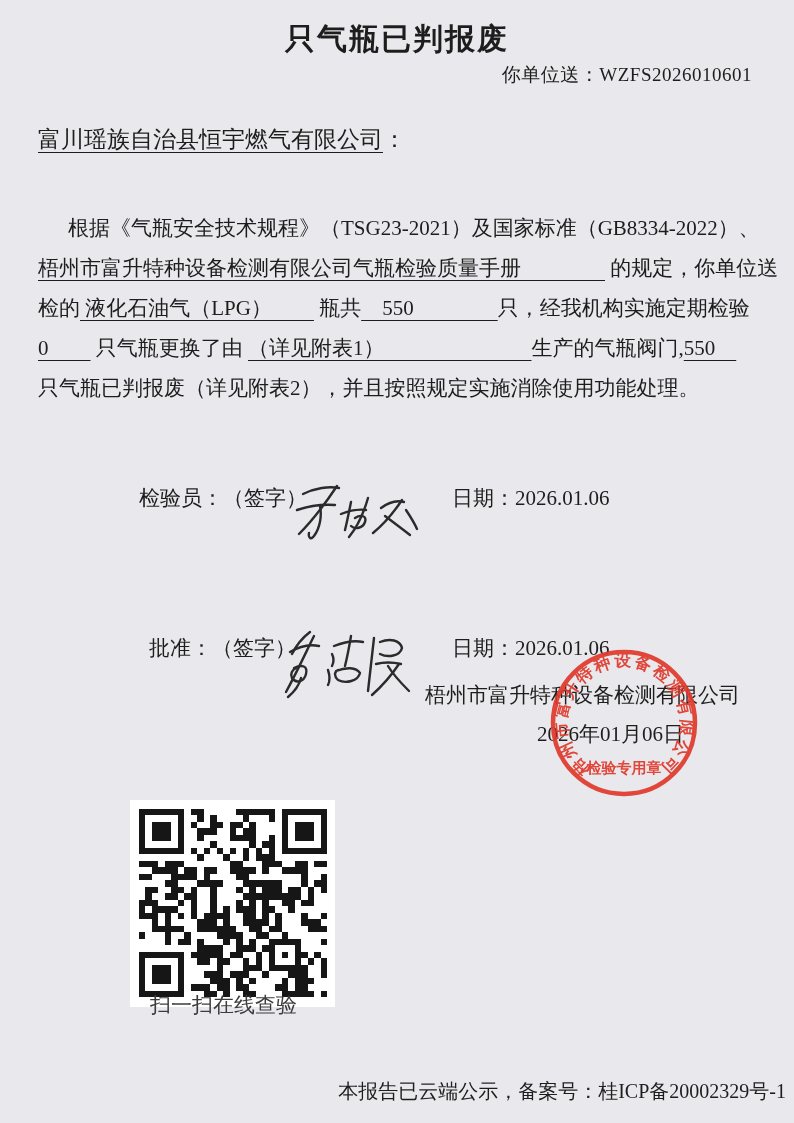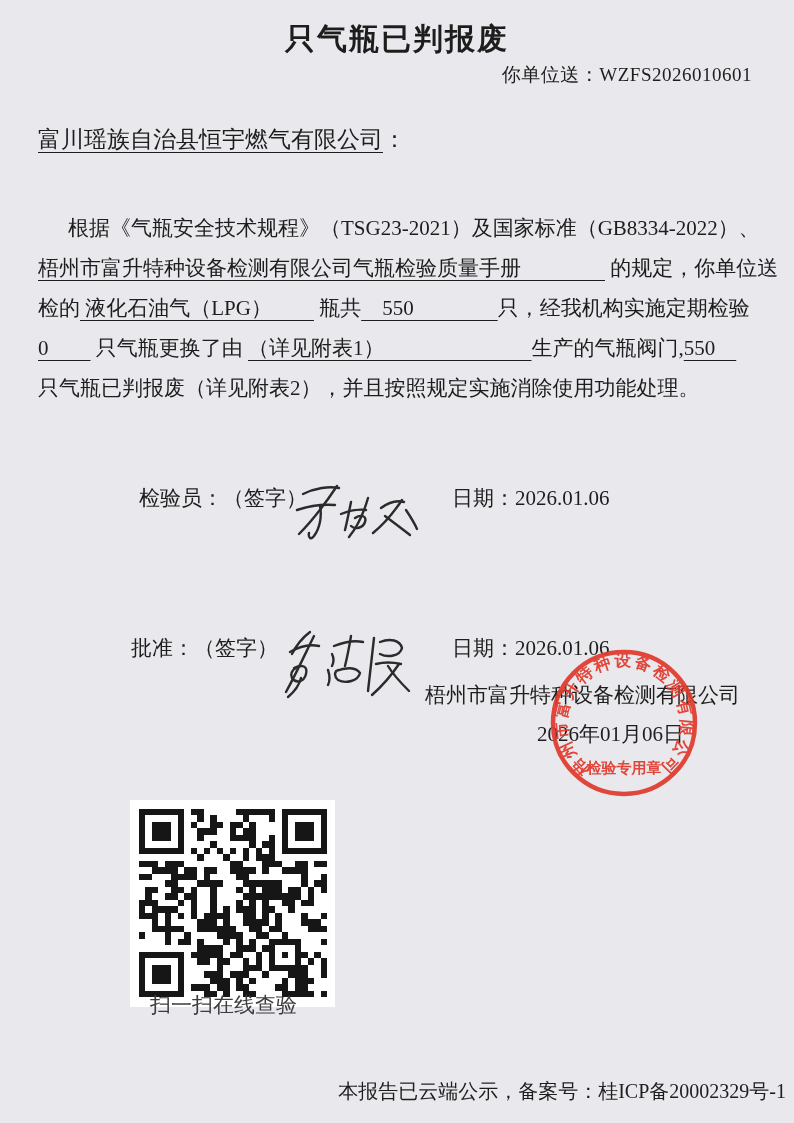--- a/index.html
+++ b/index.html
@@ -27,21 +27,21 @@
     text-decoration:underline;
     text-decoration-thickness:1px;
     text-underline-offset:5px;
   }
   .body-text{position:absolute;top:173px;left:38px;width:724px;font-size:21px;}
   .body-line{height:40px;line-height:40px;white-space:pre;}
   .body-line.indent{text-indent:30px;margin-top:35px;}
   .sig-label{position:absolute;font-size:21px;white-space:pre;}
   .lbl-inspector{left:131px;top:484px;margin-left:8px;}
   .date-inspector{left:452px;top:484px;}
-  .lbl-approver{left:131px;top:634px;}
+  .lbl-approver{left:149px;top:634px;}
   .date-approver{left:452px;top:634px;}
   .issuer-company{position:absolute;left:425px;top:681px;font-size:21px;white-space:pre;}
   .issuer-date{position:absolute;left:537px;top:720px;font-size:21px;white-space:pre;}
   .signature{position:absolute;}
   .sig1{left:293px;top:480px;}
   .sig2{left:276px;top:624px;}
   .signature path{fill:none;stroke:#2b2b2b;stroke-width:2.4;stroke-linecap:round;stroke-linejoin:round;}
   .stamp{position:absolute;left:546px;top:645px;opacity:.92;}
   .stamp text{font-family:"Liberation Sans","DejaVu Sans",sans-serif;}
   .qr-box{position:absolute;left:130px;top:800px;width:205px;height:207px;background:#ffffff;}

